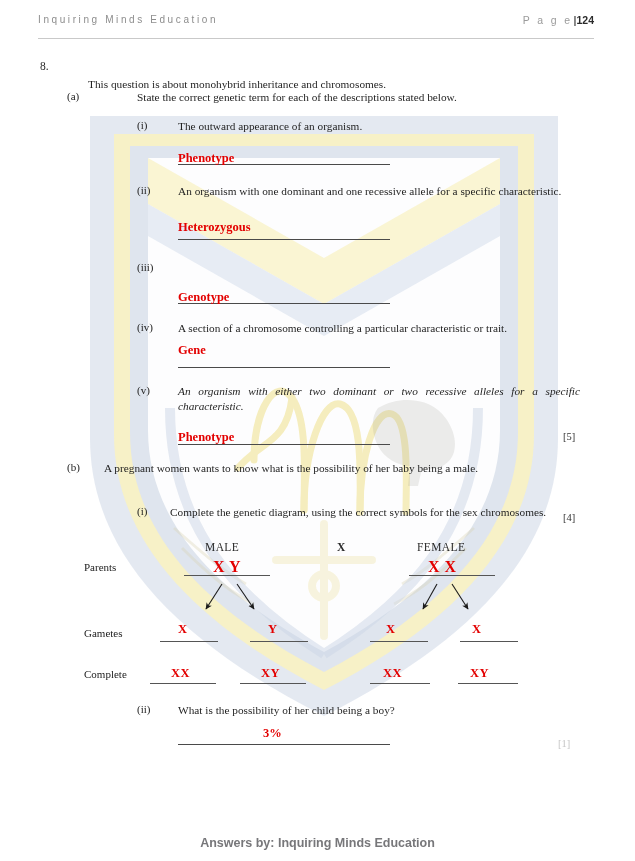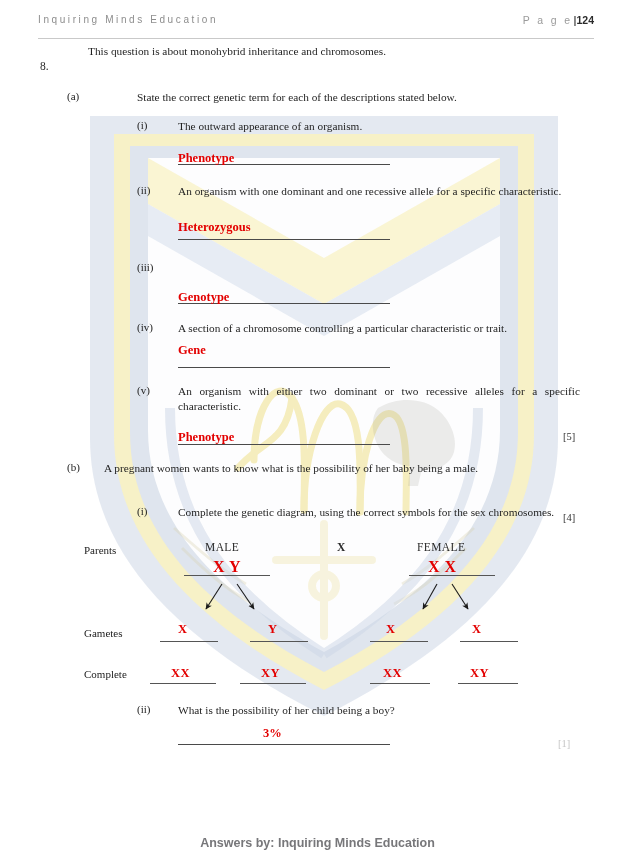--- a/index.html
+++ b/index.html
@@ -216,21 +216,21 @@
   <div id="header">
     <div class="hdr-left">Inquiring Minds Education</div>
     <div class="hdr-right">
       <span class="pg-word">P a g e</span><span class="pg-bar">|</span><span class="pg-num">124</span>
     </div>
   </div>
 
   <div id="content">
 
     <div class="abs qnum" style="left:40px; top:60px;">8.</div>
-    <div class="abs body-text" style="left:88px; top:44px; width:470px;">This question is about monohybrid inheritance and chromosomes.</div>
+    <div class="abs body-text" style="left:88px; top:77px; width:470px;">This question is about monohybrid inheritance and chromosomes.</div>
 
     <div class="abs label-rn" style="left:67px; top:90px;">(a)</div>
     <div class="abs body-text" style="left:137px; top:90px; width:420px;">State the correct genetic term for each of the descriptions stated below.</div>
 
     <div class="abs label-rn" style="left:137px; top:119px;">(i)</div>
     <div class="abs body-text" style="left:178px; top:119px; width:390px;">The outward appearance of an organism.</div>
     <div class="ansline" style="left:178px; top:164px; width:212px;"></div>
     <div class="redans" style="left:178px; top:151px;">Phenotype</div>
 
     <div class="abs label-rn" style="left:137px; top:184px;">(ii)</div>
@@ -241,39 +241,39 @@
     <div class="abs label-rn" style="left:137px; top:261px;">(iii)</div>
     <div class="ansline" style="left:178px; top:303px; width:212px;"></div>
     <div class="redans" style="left:178px; top:290px;">Genotype</div>
 
     <div class="abs label-rn" style="left:137px; top:321px;">(iv)</div>
     <div class="abs body-text" style="left:178px; top:321px; width:402px;">A section of a chromosome controlling a particular characteristic or trait.</div>
     <div class="ansline" style="left:178px; top:367px; width:212px;"></div>
     <div class="redans" style="left:178px; top:343px;">Gene</div>
 
     <div class="abs label-rn" style="left:137px; top:384px;">(v)</div>
-    <div class="abs body-text justify" style="left:178px; top:384px; width:402px;">An organism with either two dominant or two recessive alleles for a specific characteristic.</div>
+    <div class="abs body-text justify" style="left:178px; top:384px; width:402px;font-style:italic;">An organism with either two dominant or two recessive alleles for a specific characteristic.</div>
     <div class="ansline" style="left:178px; top:444px; width:212px;"></div>
     <div class="redans" style="left:178px; top:430px;">Phenotype</div>
     <div class="abs marks" style="left:563px; top:431px;">[5]</div>
 
     <div class="abs label-rn" style="left:67px; top:461px;">(b)</div>
     <div class="abs body-text" style="left:104px; top:461px; width:470px;">A pregnant women wants to know what is the possibility of her baby being a male.</div>
 
     <div class="abs label-rn" style="left:137px; top:505px;">(i)</div>
-    <div class="abs body-text" style="left:178px; top:505px; width:400px;">Complete the genetic diagram, using the correct symbols for the sex chromosomes.</div>
+    <div class="abs body-text" style="left:170px; top:505px; width:400px;">Complete the genetic diagram, using the correct symbols for the sex chromosomes.</div>
     <div class="abs marks" style="left:563px; top:512px;">[4]</div>
 
     <div>
 
       <div class="diag-head" style="left:205px; top:541px;">MALE</div>
       <div class="diag-head" style="left:337px; top:541px; font-weight:bold;">X</div>
       <div class="diag-head" style="left:417px; top:541px;">FEMALE</div>
 
-      <div class="diag-row-label" style="left:84px; top:544px;text-align:right;">Parents</div>
+      <div class="diag-row-label" style="left:84px; top:561px;text-align:right;">Parents</div>
       <div class="gline" style="left:184px; top:575px; width:86px;"></div>
       <div class="gval" style="left:213px; top:558px;">X Y</div>
       <div class="gline" style="left:409px; top:575px; width:86px;"></div>
       <div class="gval" style="left:428px; top:558px;">X X</div>
 
       <svg id="arrows">
         <defs>
           <marker id="ah" markerWidth="7" markerHeight="7" refX="5.4" refY="3.1" orient="auto" markerUnits="strokeWidth">
             <path d="M0,0.3 L6,3.1 L0,5.9 L1.6,3.1 Z" fill="#1b1b1b"></path>
           </marker>

